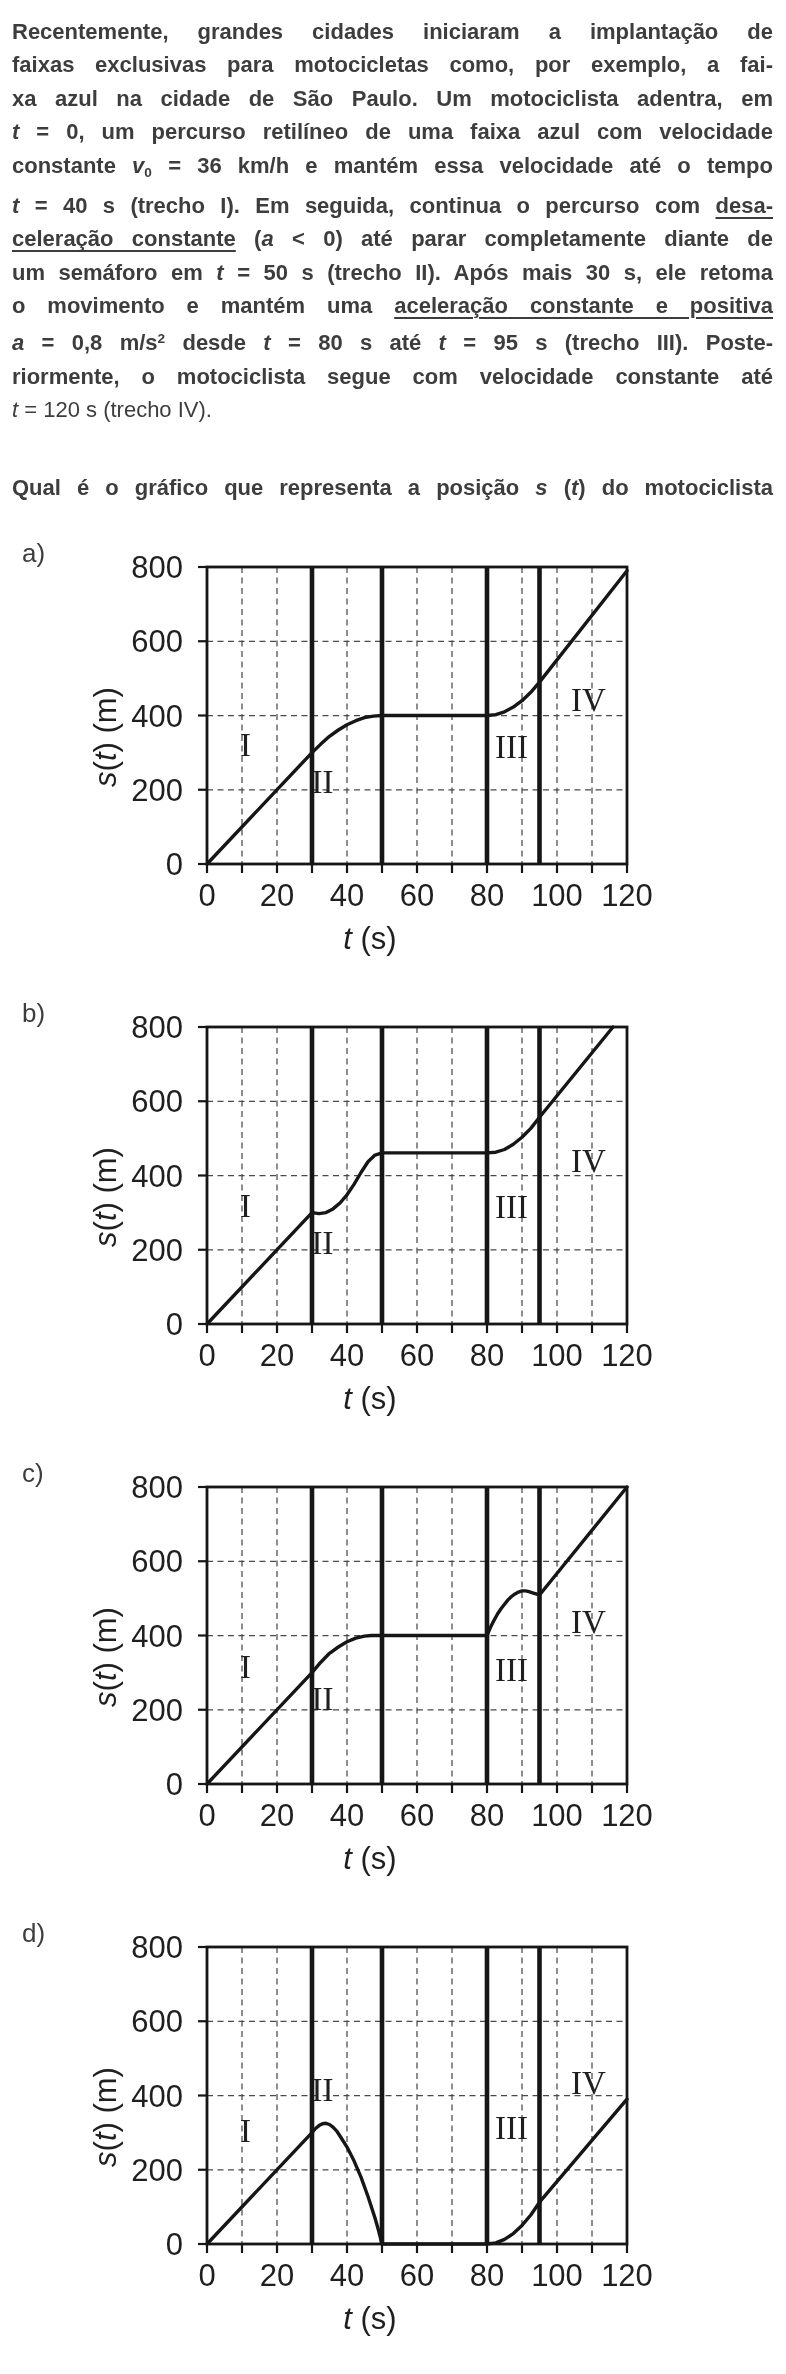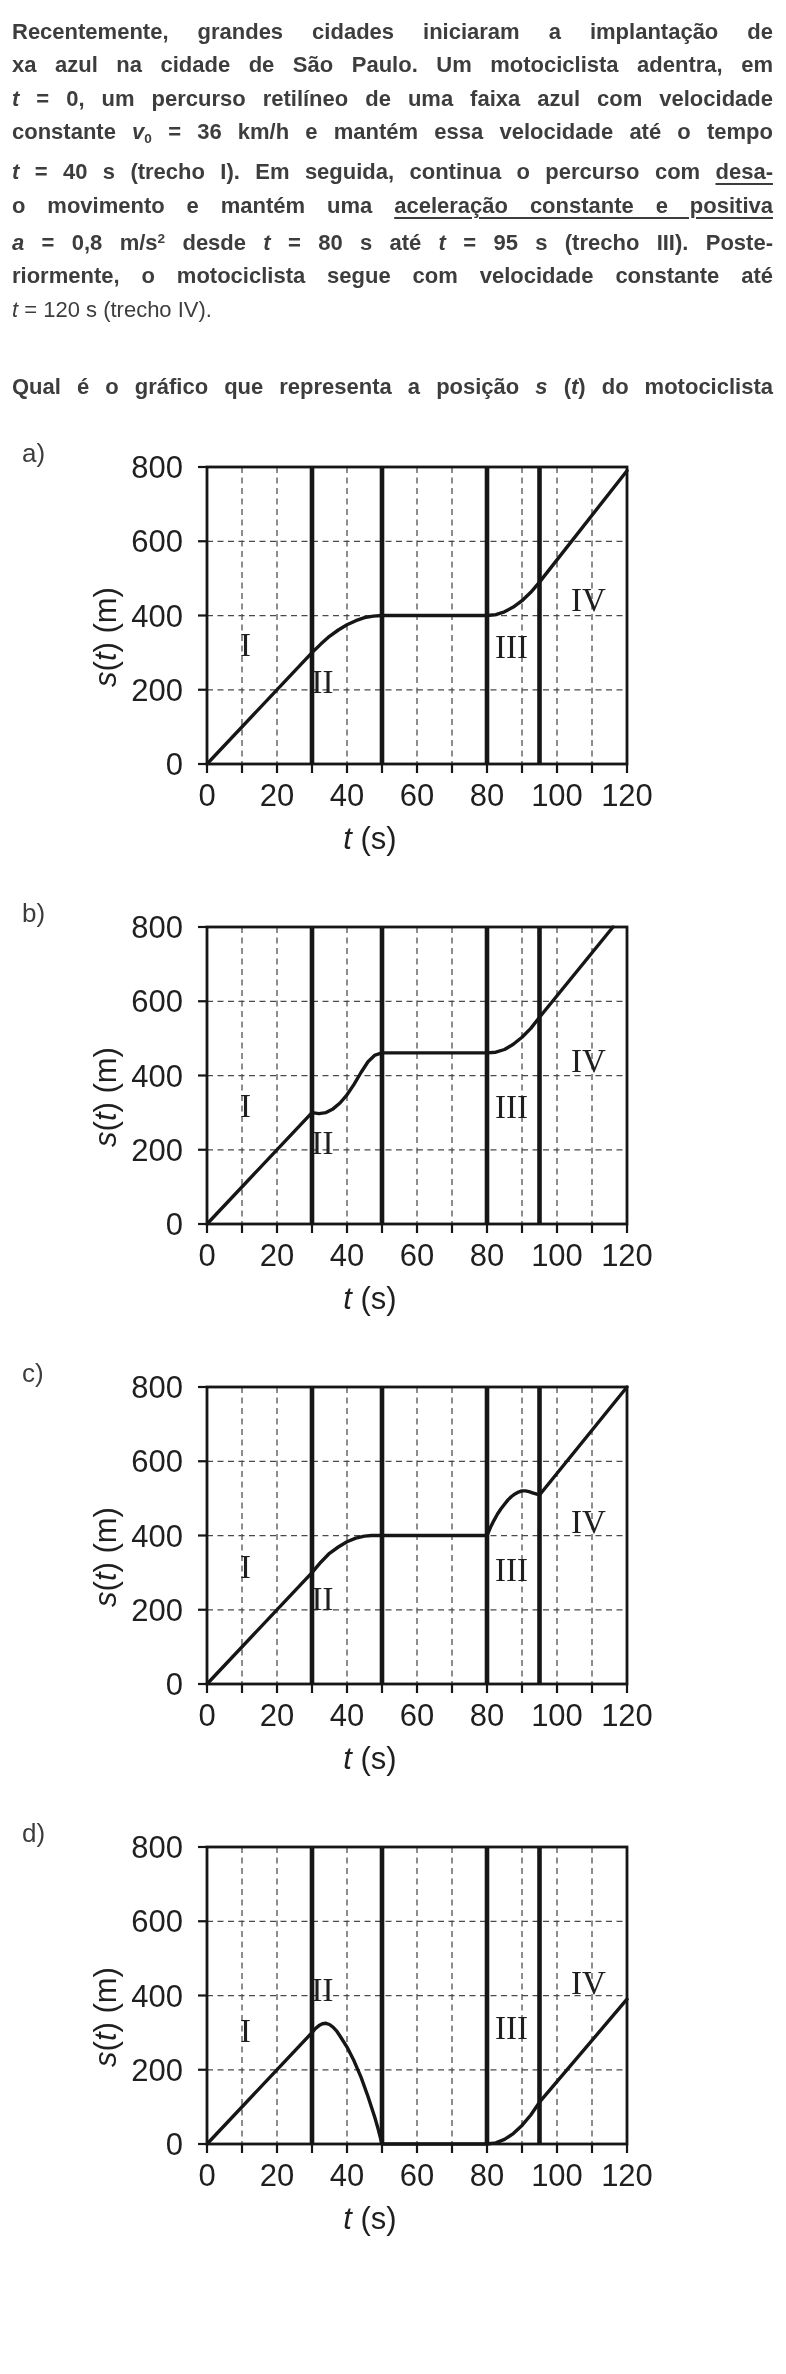--- a/index.html
+++ b/index.html
@@ -26,24 +26,27 @@
   .curve{fill:none;stroke:#161616;stroke-width:3.4;stroke-linejoin:round;stroke-linecap:round;}
   .ticklabel,.axtitle{font-size:31px;fill:#1f1f1f;font-family:"Liberation Sans","DejaVu Sans",sans-serif;}
   .region{font-size:33px;fill:#1f1f1f;font-family:"Liberation Serif","DejaVu Serif",serif;}
 </style>
 </head>
 <body>
 
 <div class="text-col">
   <div>
       <div class="pline fill"><span>Recentemente, grandes cidades iniciaram a implantação de</span></div>
+      <div class="pline fill"><span>faixas exclusivas para motocicletas como, por exemplo, a fai-</span></div>
       <div class="pline fill"><span>xa azul na cidade de São Paulo. Um motociclista adentra, em</span></div>
       <div class="pline fill"><span class="st-i">t</span><span> = 0, um percurso retilíneo de uma faixa azul com velocidade</span></div>
       <div class="pline fill"><span>constante </span><span class="st-i">v</span><span class="st-sub">0</span><span> = 36 km/h e mantém essa velocidade até o tempo</span></div>
       <div class="pline fill"><span class="st-i">t</span><span> = 40 s (trecho I). Em seguida, continua o percurso com </span><span class="st-u">desa-</span></div>
+      <div class="pline fill"><span class="st-u">celeração constante</span><span> (</span><span class="st-i">a</span><span> &lt; 0) até parar completamente diante de</span></div>
+      <div class="pline fill"><span>um semáforo em </span><span class="st-i">t</span><span> = 50 s (trecho II). Após mais 30 s, ele retoma</span></div>
       <div class="pline fill"><span>o movimento e mantém uma </span><span class="st-u">aceleração constante e positiva</span></div>
       <div class="pline fill"><span class="st-i">a</span><span> = 0,8 m/s</span><span class="st-sup">2</span><span> desde </span><span class="st-i">t</span><span> = 80 s até </span><span class="st-i">t</span><span> = 95 s (trecho III). Poste-</span></div>
       <div class="pline fill"><span>riormente, o motociclista segue com velocidade constante até</span></div>
       <div class="pline"><span class="st-i">t</span><span> = 120 s (trecho IV).</span></div>
     </div>
   <div class="question">
       <div class="pline fill"><span>Qual é o gráfico que representa a posição </span><span class="st-i">s</span><span> (</span><span class="st-i">t</span><span>) do motociclista</span></div>
     </div>
 </div>
 

